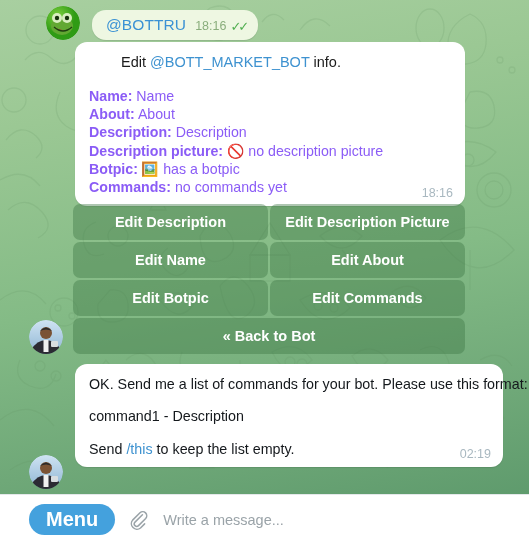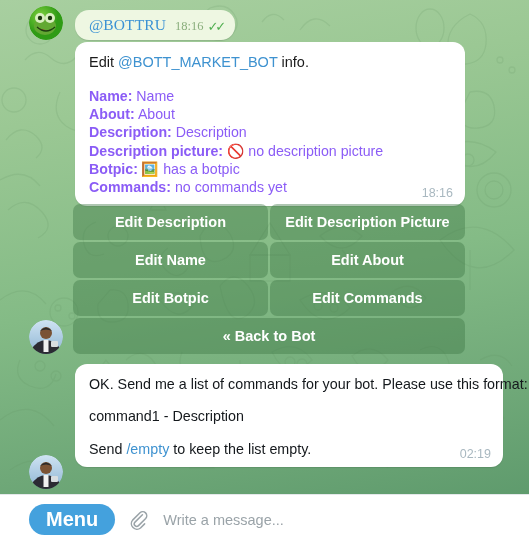--- a/index.html
+++ b/index.html
@@ -95,20 +95,21 @@
     left: 75px; top: 42px;
     width: 390px;
     padding: 12px 14px 10px 14px;
     border-radius: 12px;
   }
 
   #infoBubble .line1 {
     font-size: 14.5px;
     color: #1b1b1b;
     margin-bottom: 17px;
+    margin-left: 32px;
   }
 
   #infoBubble .link { color: #3e92d0; }
 
   .kv {
     font-size: 14.2px;
     color: #8b5cf6;
     line-height: 18.2px;
     white-space: nowrap;
   }
@@ -292,21 +293,21 @@
         <path d="M470 412 q20 -14 34 6 q-16 22 -34 -6z"></path>
         <path d="M10 470 q28 -20 48 4"></path>
         <path d="M100 462 q22 -16 38 6"></path>
         <path d="M190 468 l12 -18 l12 18z"></path>
         <path d="M260 456 q24 -14 40 10"></path>
         <path d="M350 462 q22 -16 38 6"></path>
         <path d="M440 458 q24 -16 42 8"></path>
       </g>
     </svg>
 
-    <div class="row" style="left:29px; top:6px;font-family:Liberation Serif, serif;">
+    <div class="row" style="left:46px; top:6px;">
       <div class="avatar">
         <svg viewBox="0 0 34 34" width="34" height="34">
           <defs>
             <radialGradient id="fg" cx="35%" cy="30%">
               <stop offset="0%" stop-color="#7fd13f"></stop>
               <stop offset="100%" stop-color="#2f9b15"></stop>
             </radialGradient>
           </defs>
           <circle cx="17" cy="17" r="17" fill="url(#fg)"></circle>
           <ellipse cx="16" cy="20" rx="11" ry="9" fill="#62a832"></ellipse>
@@ -396,21 +397,21 @@
         <rect x="22" y="21" width="7" height="6" rx="1" fill="#d8dde0"></rect>
       </svg>
     </div>
 
     <div class="bubble" id="cmdBubble">
       <div class="p">OK. Send me a list of commands for your bot. Please use this format:</div>
       <div class="gap"></div>
       <div class="p">command1 - Description</div>
       <div class="gap"></div>
       <div class="p">
-        <span>Send </span><span class="cmdlink">/empty</span><span> to keep the list empty.</span>
+        <span>Send </span><span class="cmdlink">/this</span><span> to keep the list empty.</span>
       </div>
       <span class="bubble-time">02:19</span>
     </div>
 
     <div class="avatar" style="position:absolute; left:29px; top:455px;">
       <svg viewBox="0 0 34 34" width="34" height="34">
         <defs>
             <linearGradient id="ph2" x1="0" y1="0" x2="0" y2="1">
           <stop offset="0%" stop-color="#cfe3f2"></stop>
               <stop offset="100%" stop-color="#8fb6d4"></stop>

